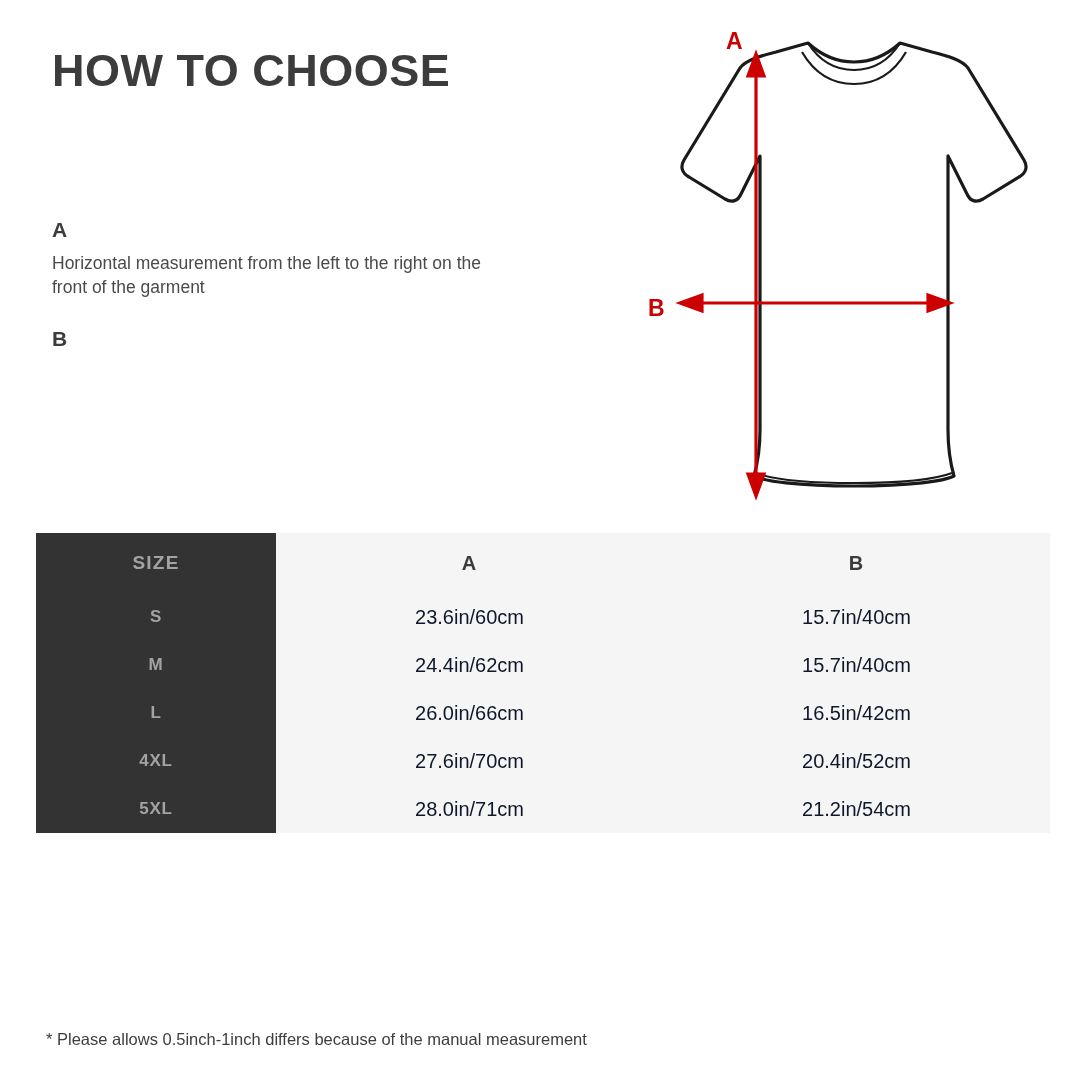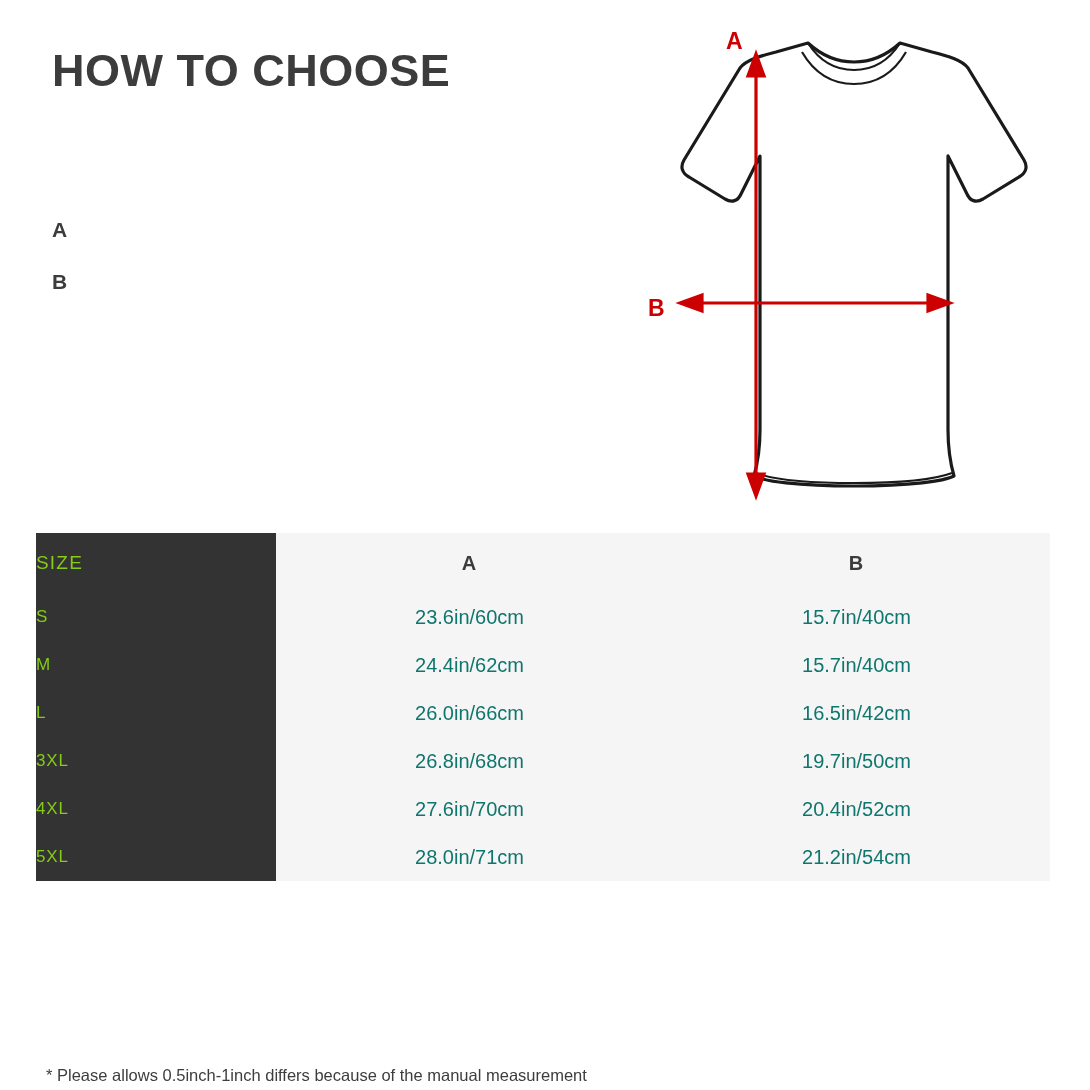--- a/index.html
+++ b/index.html
@@ -105,64 +105,64 @@
   table.size-table th, table.size-table td {
     padding: 0;
     margin: 0;
   }
 
   .size-table tr { height: 48px; }
   .size-table tr.header-row { height: 60px; }
 
   .cell-size {
     background: #333333;
-    color: #84cc16;
-    text-align: left;
-    font-weight: normal;
+    color: #a3a3a3;
+    text-align: center;
+    font-weight: bold;
     font-size: 17px;
     letter-spacing: 0.8px;
   }
   .cell-size.head {
     font-size: 19px;
     letter-spacing: 1.2px;
   }
   .cell-val {
     background: #f5f5f5;
-    color: #0f766e;
+    color: #0f172a;
     text-align: center;
     font-size: 20px;
   }
   .cell-val.head {
     font-weight: bold;
     font-size: 20px;
     letter-spacing: 1px;
     color: #3c3c3c;
   }
 
   .footnote {
     position: absolute;
     left: 46px;
     top: 1030px;
     font-size: 16.5px;
     color: #3d3d3d;
-    margin-top: 36px;
   }
 </style>
 </head>
 <body>
 
 <div class="top-section">
 
   <div class="headline">
     <span class="line">HOW TO CHOOSE</span>
   </div>
 
   <div class="legend">
     <div class="legend-block">
       <div class="legend-key">A</div>
+      <div class="legend-text">Horizontal measurement from the left to the right on the front of the garment</div>
     </div>
     <div class="legend-block">
       <div class="legend-key">B</div>
     </div>
   </div>
 
   <div class="diagram">
     <svg width="540" height="510" viewBox="0 0 540 510" xmlns="http://www.w3.org/2000/svg">
 
       <g fill="#ffffff" stroke="#1a1a1a" stroke-width="3.2" stroke-linejoin="round" stroke-linecap="round">
@@ -242,25 +242,20 @@
         <td class="cell-size">M</td>
         <td class="cell-val">24.4in/62cm</td>
         <td class="cell-val">15.7in/40cm</td>
       </tr>
       <tr>
         <td class="cell-size">L</td>
         <td class="cell-val">26.0in/66cm</td>
         <td class="cell-val">16.5in/42cm</td>
       </tr>
       <tr>
-        <td class="cell-size">3XL</td>
-        <td class="cell-val">26.8in/68cm</td>
-        <td class="cell-val">19.7in/50cm</td>
-      </tr>
-      <tr>
         <td class="cell-size">4XL</td>
         <td class="cell-val">27.6in/70cm</td>
         <td class="cell-val">20.4in/52cm</td>
       </tr>
       <tr>
         <td class="cell-size">5XL</td>
         <td class="cell-val">28.0in/71cm</td>
         <td class="cell-val">21.2in/54cm</td>
       </tr>
     </tbody>

